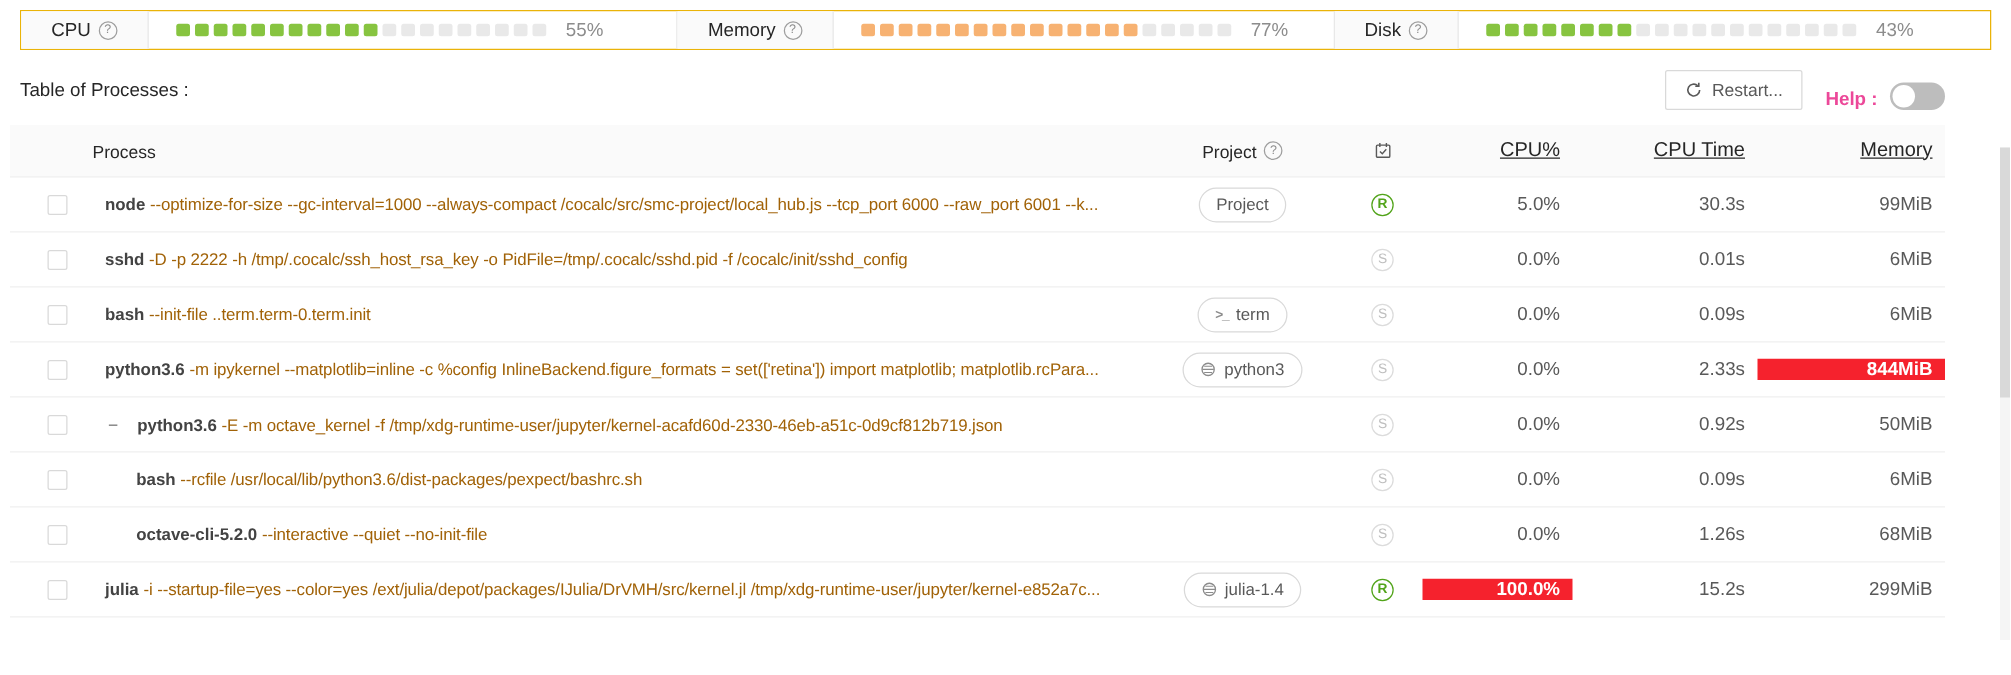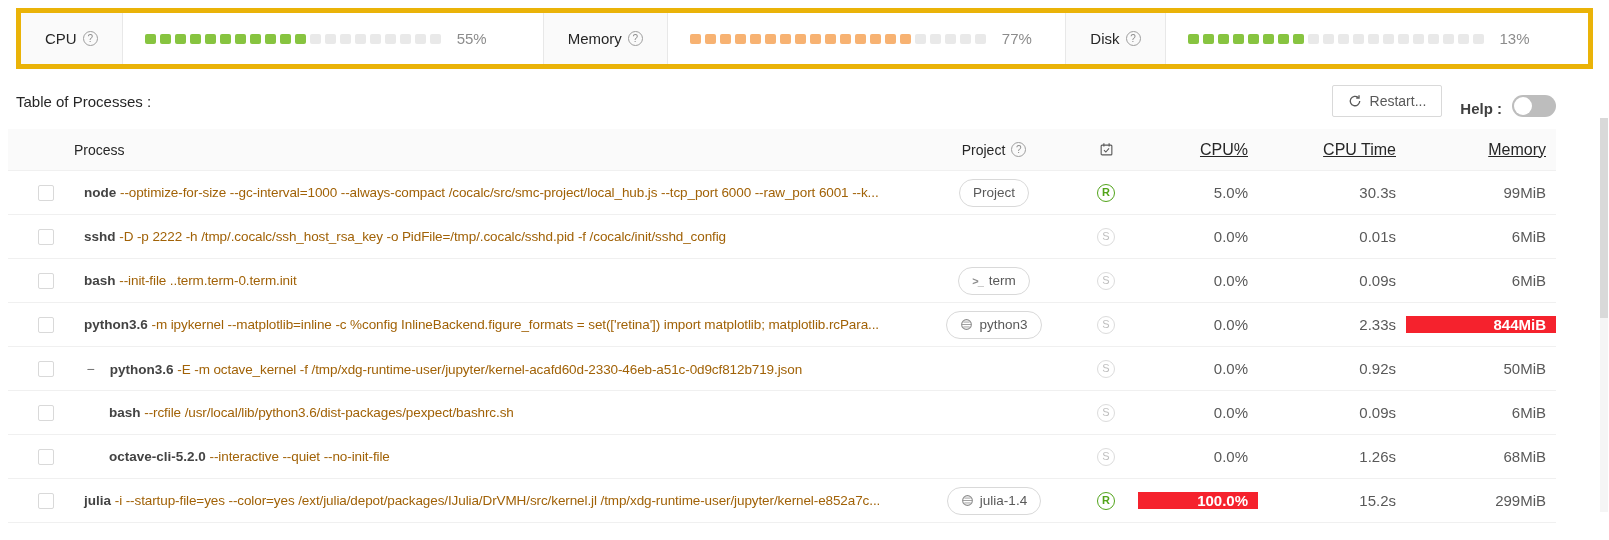--- a/index.html
+++ b/index.html
@@ -1,20 +1,20 @@
 <!DOCTYPE html>
 <html><head>
 <meta charset="utf-8">
 <style>
   * { box-sizing: border-box; margin: 0; padding: 0; }
   html,body { width:1609px; height:540px; overflow:hidden; background:#fff;
     font-family:"Liberation Sans", sans-serif; color:#595959; }
 
   
-  .usage-bar { margin:8px 16px 0 16px; border:5px solid #eab308; display:flex; height:61px; }
+  .usage-bar { margin:8px 16px 0 16px; border:1px solid #eab308; display:flex; height:32px; }
   .usage-card { flex:1; display:flex; min-width:0; }
   .usage-card + .usage-card { border-left:1px solid #e8e8e8; }
   .usage-label { background:#fafafa; border-right:1px solid #e8e8e8; display:flex;
     align-items:center; justify-content:center; gap:6px; padding:0 24px;
     font-size:15px; color:#262626; white-space:nowrap; }
   .qicon { width:15px; height:15px; border:1px solid #9e9e9e; border-radius:50%;
     display:inline-flex; align-items:center; justify-content:center;
     font-size:10px; color:#8c8c8c; line-height:1; }
   .usage-track { flex:1; display:flex; align-items:center; padding:0 22px; min-width:0; }
   .segs { display:flex; gap:4px; }
@@ -22,21 +22,21 @@
   .usage-pct { margin-left:16px; font-size:15px; color:#8c8c8c; }
 
   
   .toolbar { margin:16px 53px 12px 16px; height:32px; display:flex;
     align-items:center; justify-content:space-between; }
   .page-title { font-size:15px; font-weight:normal; color:#262626; }
   .toolbar-right { display:flex; align-items:flex-end; }
   .restart-btn { height:32px; padding:0 15px; background:#fff; border:1px solid #d9d9d9;
     border-radius:2px; color:#595959; font-size:14px; display:inline-flex;
     align-items:center; gap:8px; cursor:pointer; }
-  .help-label { font-size:15px; font-weight:bold; color:#404040; margin:0 10px 0 18px; }
+  .help-label { font-size:15px; font-weight:bold; color:#ec4899; margin:0 10px 0 18px; }
   .toggle { width:44px; height:22px; border-radius:11px; background:#bdbdbd; position:relative; cursor:pointer; }
   .toggle-knob { position:absolute; top:2px; left:2px; width:18px; height:18px; border-radius:50%; background:#fff; }
 
   
   .ptable { margin:0 53px 0 8px; }
   .trow { display:flex; align-items:center; height:44px; border-bottom:1px solid #f0f0f0;
     font-size:13.5px; }
   .thead { height:42px; background:#fafafa; color:#262626; font-size:14px; }
   .c-check { width:56px; padding-left:30px; flex:none; }
   .cb { width:16px; height:16px; border:1px solid #d9d9d9; border-radius:2px;
@@ -160,21 +160,21 @@
           <span class="seg"></span>
           <span class="seg"></span>
           <span class="seg"></span>
           <span class="seg"></span>
           <span class="seg"></span>
           <span class="seg"></span>
           <span class="seg"></span>
           <span class="seg"></span>
           <span class="seg"></span>
         </span>
-      <span class="usage-pct">13%</span>
+      <span class="usage-pct">43%</span>
     </div>
   </div>
 </div>
 
 <div class="toolbar">
   <div class="page-title">Table of Processes :</div>
   <div class="toolbar-right">
     <button class="restart-btn">
       <span class="badge-icon">
         <svg width="14" height="14" viewBox="0 0 16 16">

